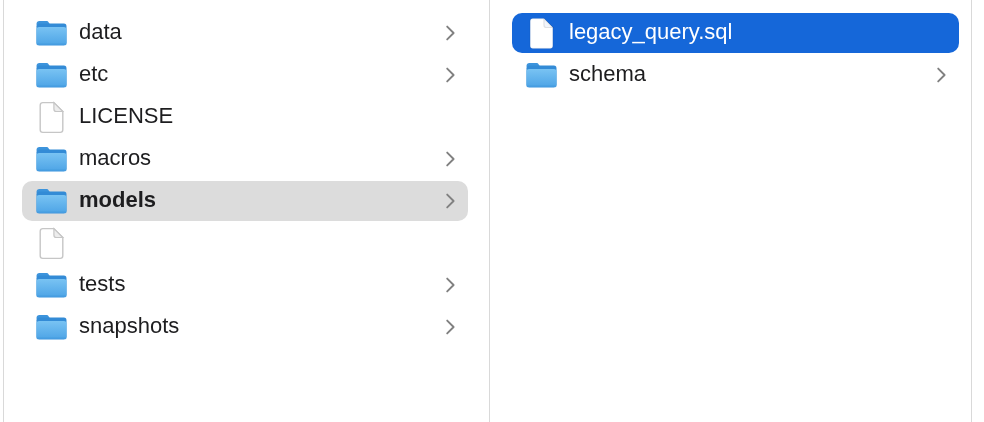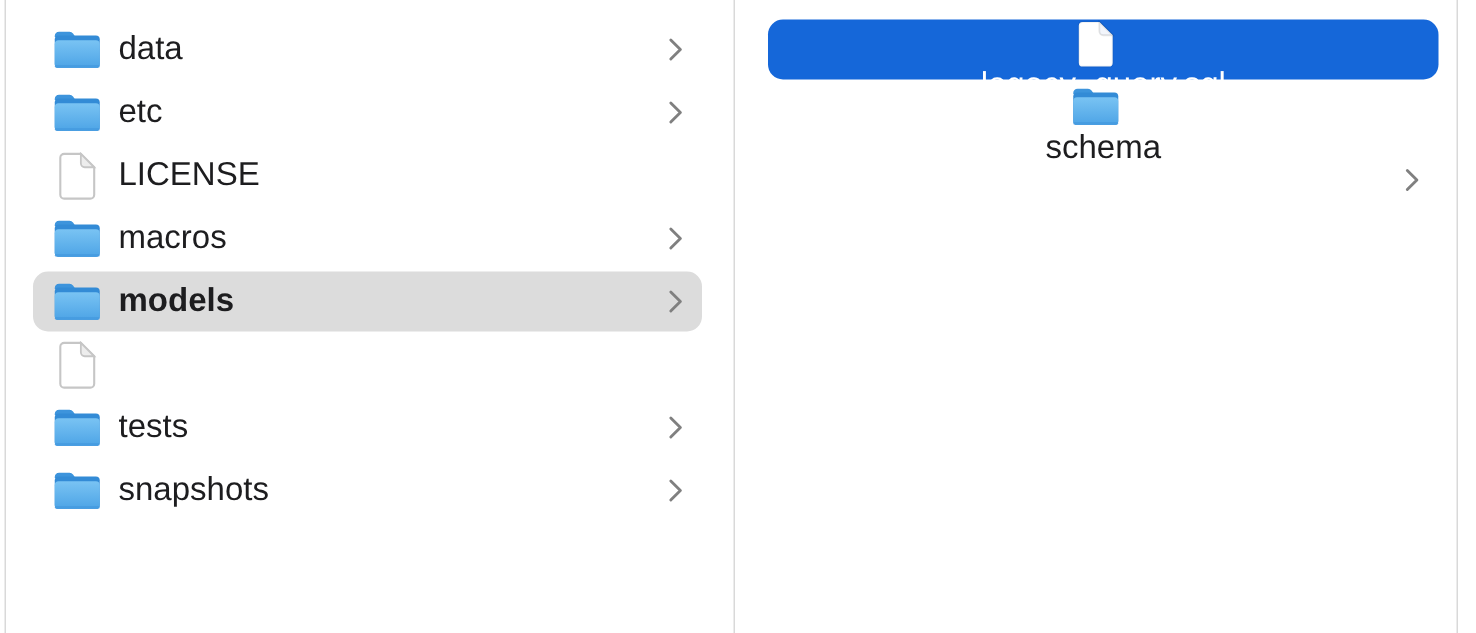--- a/index.html
+++ b/index.html
@@ -21,21 +21,21 @@
   .col2{left:490px;width:482px;}
   .row{
     height:40px;
     margin:2px 21px 2px 18px;
     border-radius:10px;
     display:flex;align-items:center;
     padding:0 12px;
     box-sizing:border-box;
     cursor:default;
   }
-  .col2 .row{margin:2px 12px 2px 22px;flex-direction:column;}
+  .col2 .row{margin:2px 12px 2px 22px;}
   .row.sel-inactive{background:var(--selection-inactive,#dcdcdc);font-weight:bold;}
   .row.sel-active{background:var(--selection-active,#1567d9);}
   .icon{
     width:34px;height:32px;flex:none;
     display:flex;align-items:center;justify-content:center;
     margin-right:11px;
   }
   .label{
     font-size:22px;
     line-height:1;

